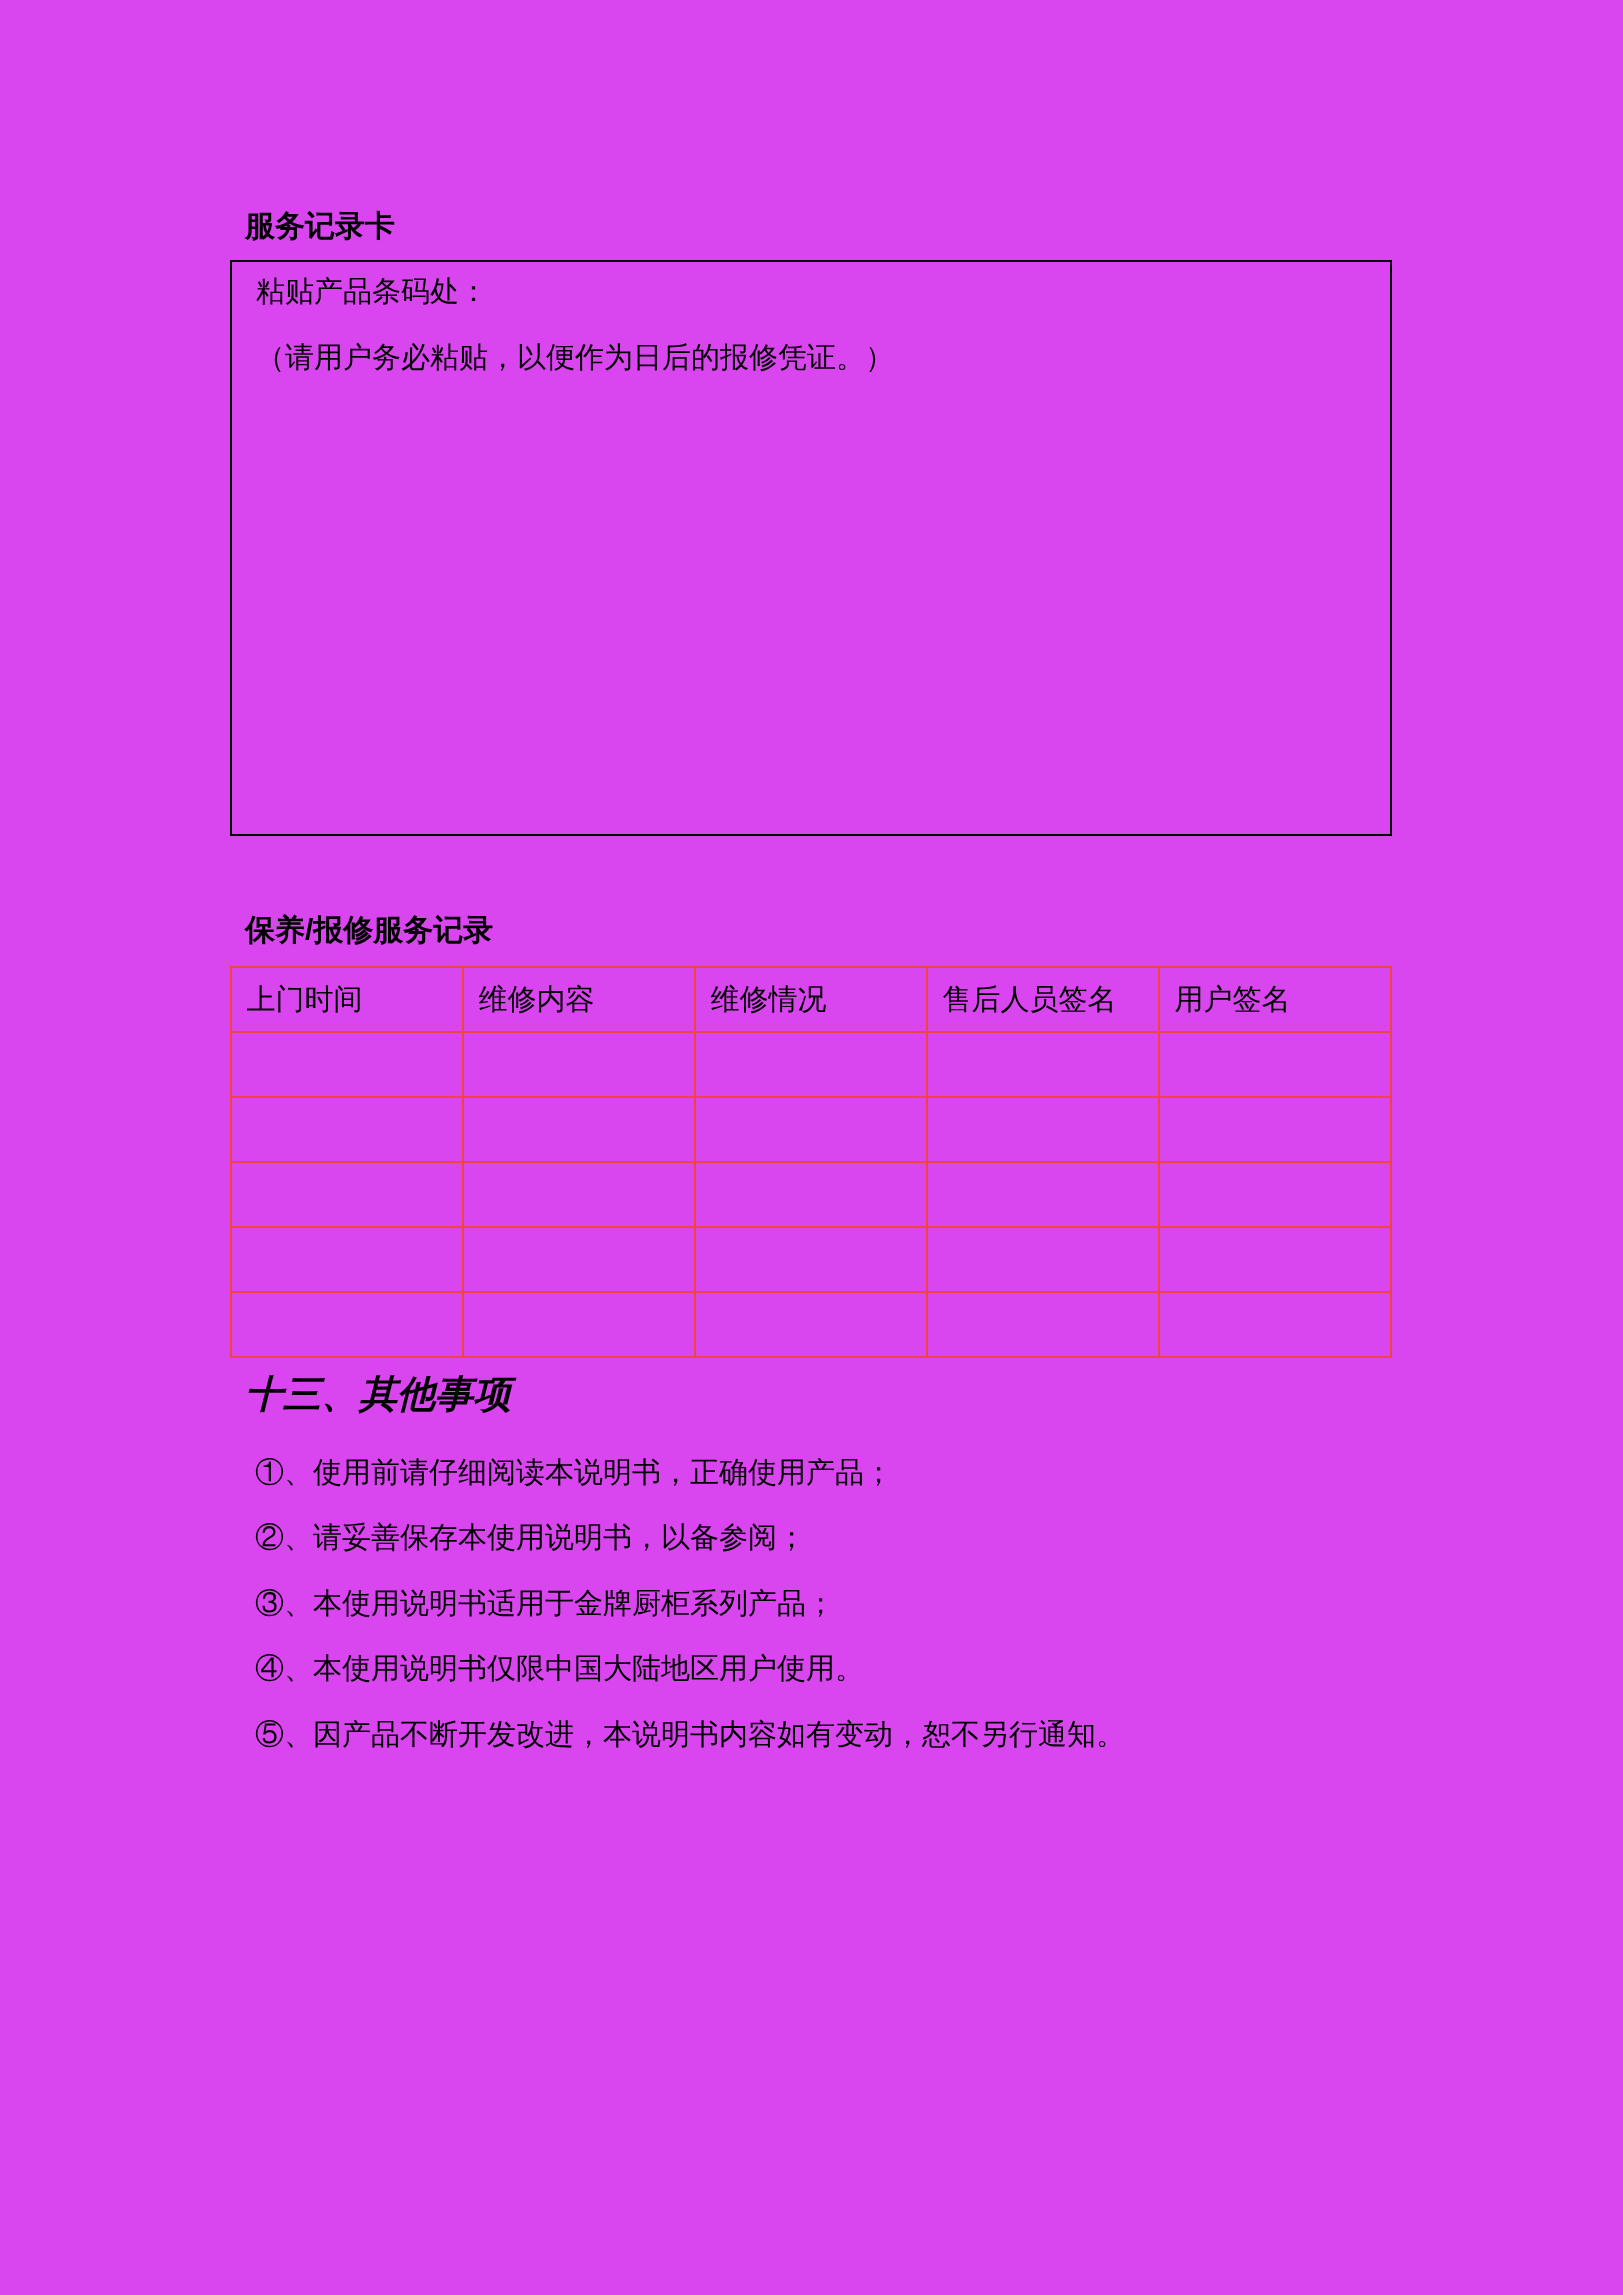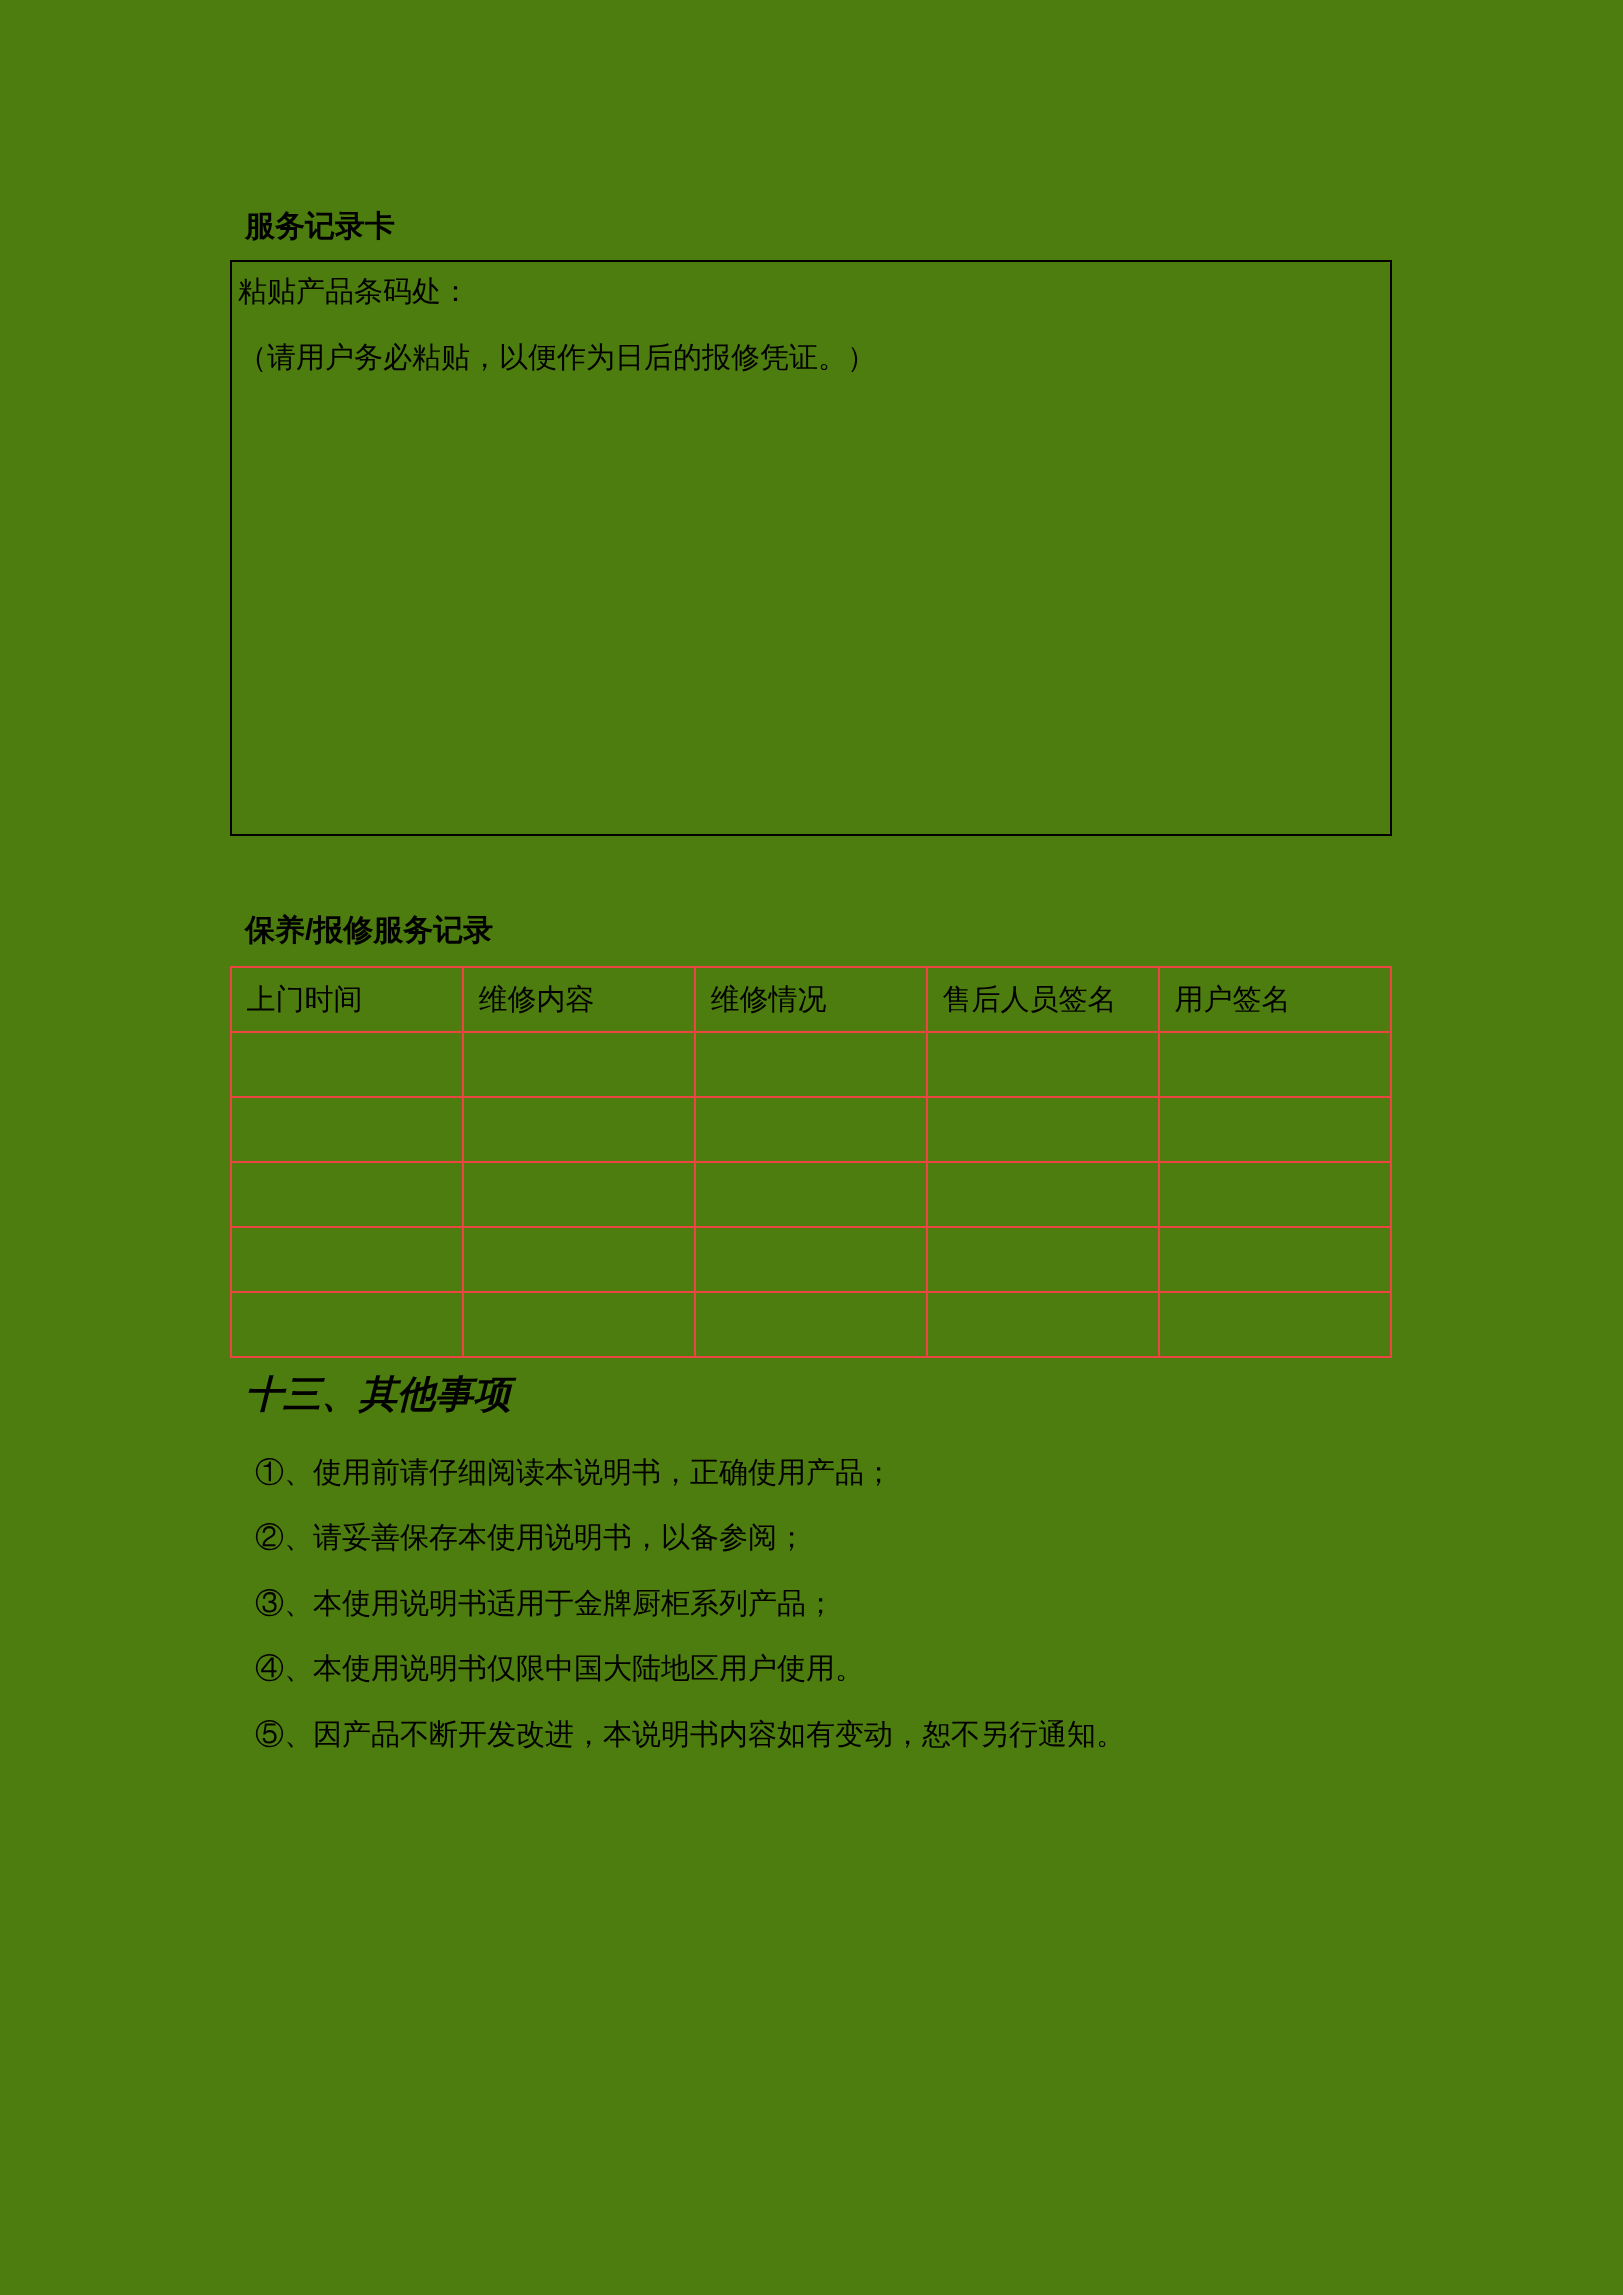--- a/index.html
+++ b/index.html
@@ -1,40 +1,40 @@
 <!DOCTYPE html>
 <html style="font-size:10.5px"><head>
 <meta charset="utf-8">
 <style>
   html, body { margin: 0; padding: 0; background: #ffffff; }
   .page {
     position: relative;
     width: 1623px;
     height: 2295px;
-    background: #4d7c0f;
+    background: #d946ef;
     color: #000000;
     font-family: "Liberation Sans", "DejaVu Sans", sans-serif;
     overflow: hidden;
   }
   .abs { position: absolute; margin: 0; }
   .subhead {
     left: 245px;
     font-size: 30px;
     font-weight: 700;
     line-height: 34px;
     white-space: nowrap;
   }
   .barcode-box {
     left: 230px;
     top: 260px;
     width: 1162px;
     height: 576px;
     border: 2px solid #000000;
     box-sizing: border-box;
-    padding: 13px 6px;
+    padding: 13px 24px;
   }
   .barcode-box p {
     margin: 0;
     font-size: 29px;
     line-height: 33px;
     white-space: nowrap;
   }
   .barcode-box p.note { margin-top: 33px; }
   table.svc {
     position: absolute;

